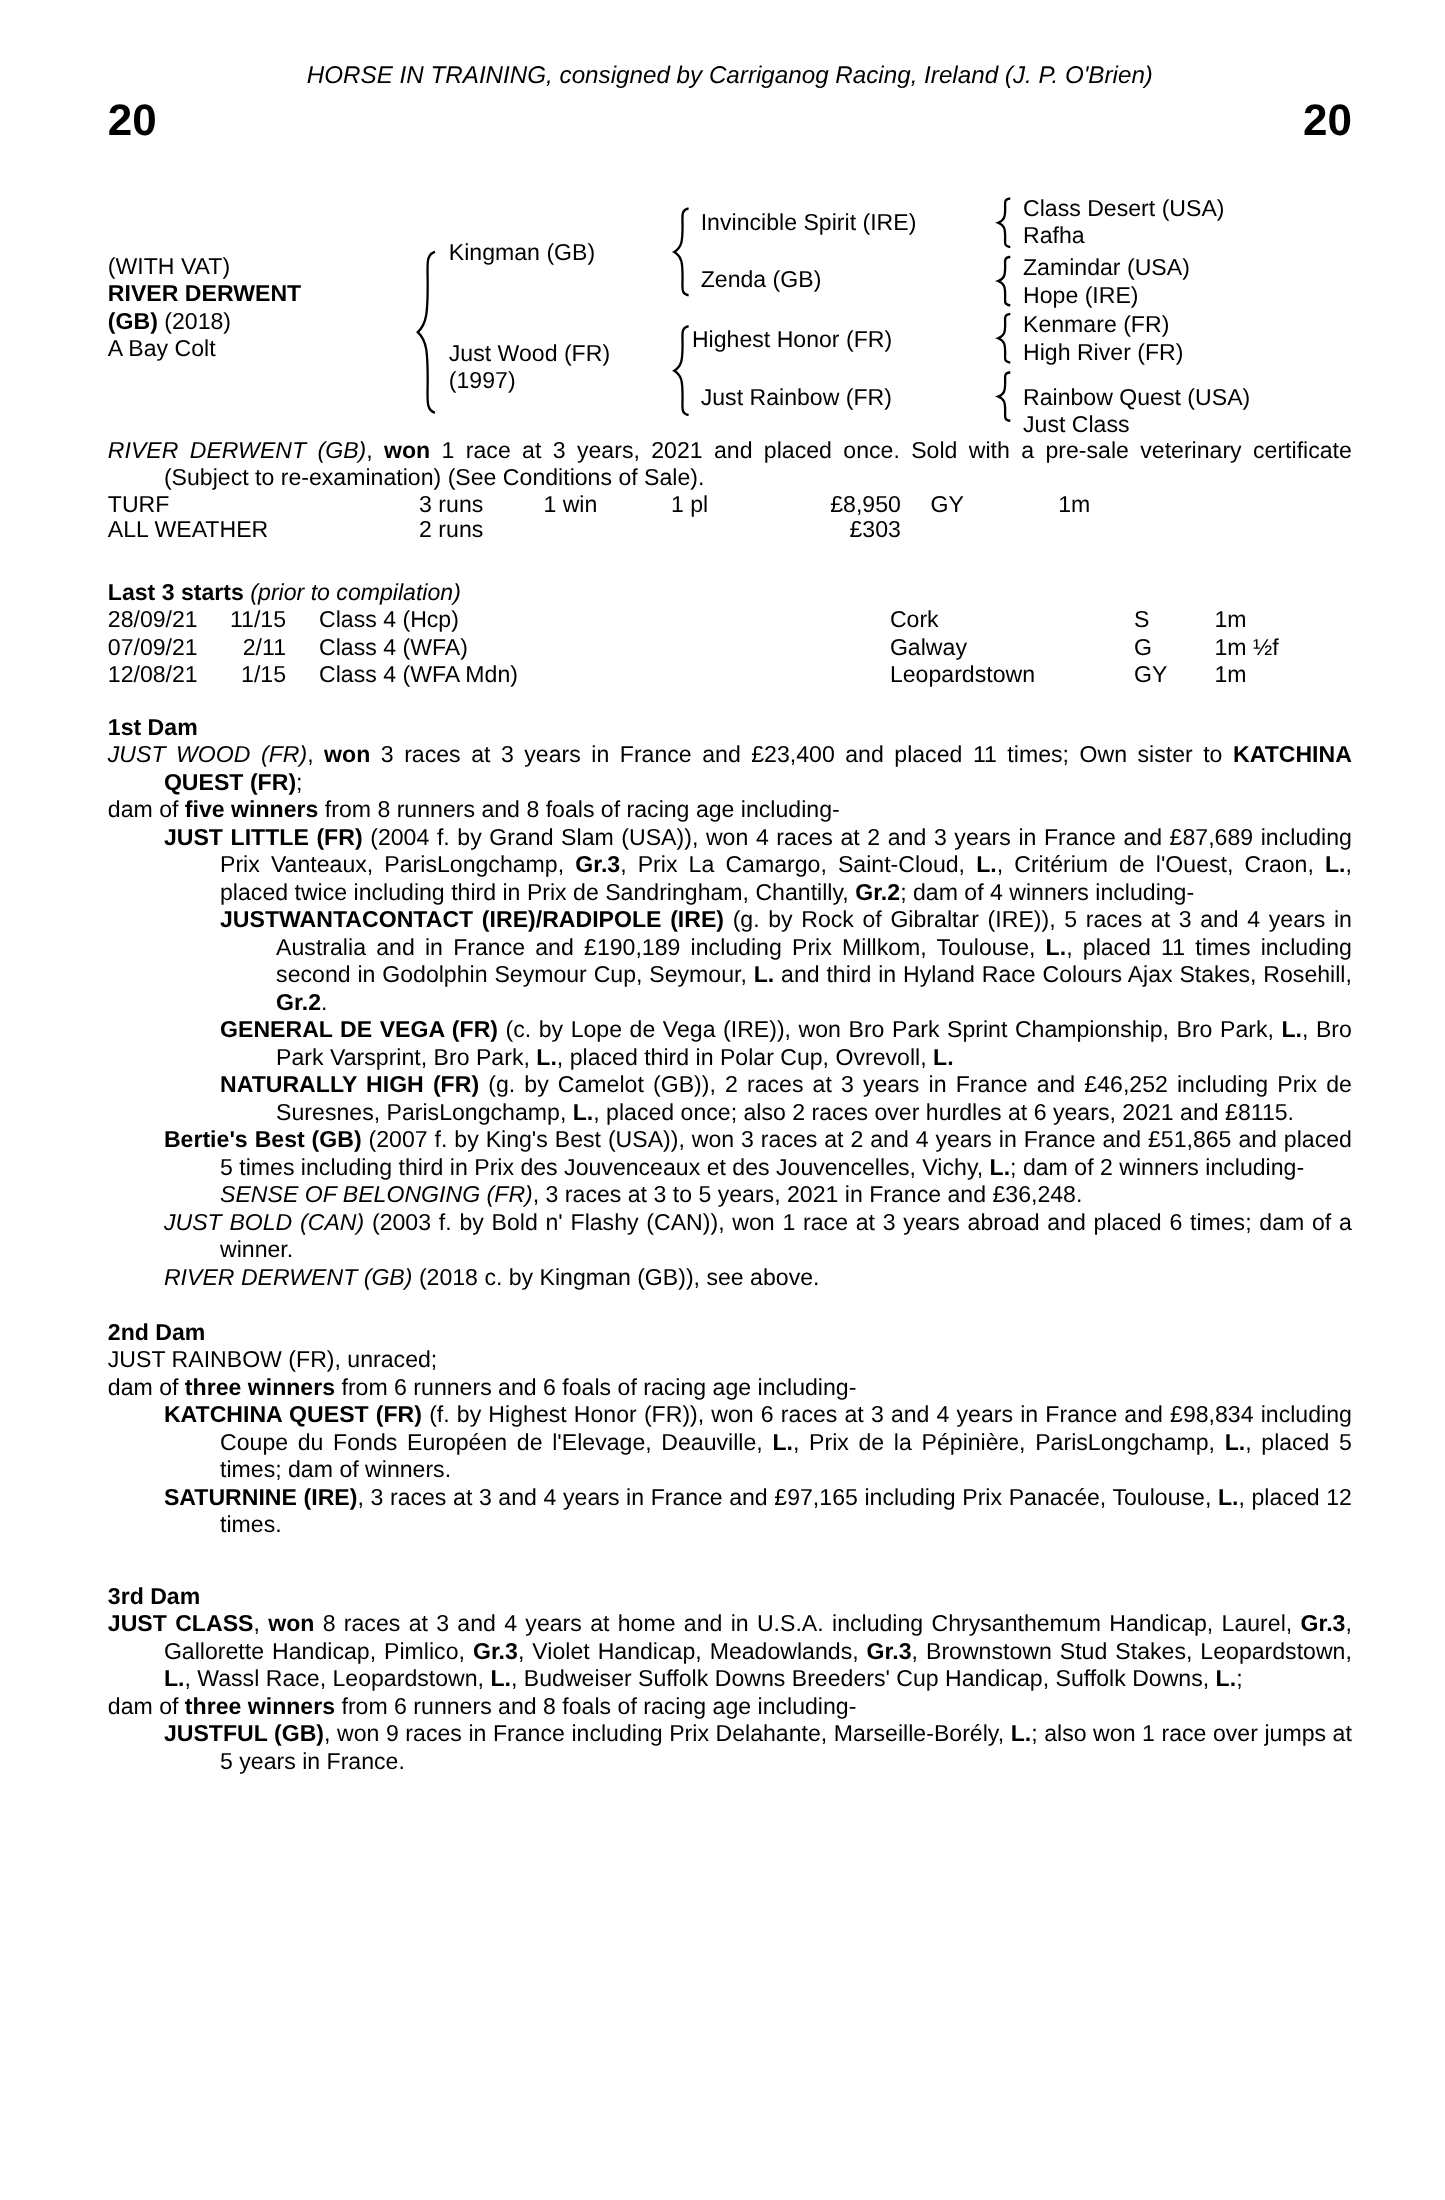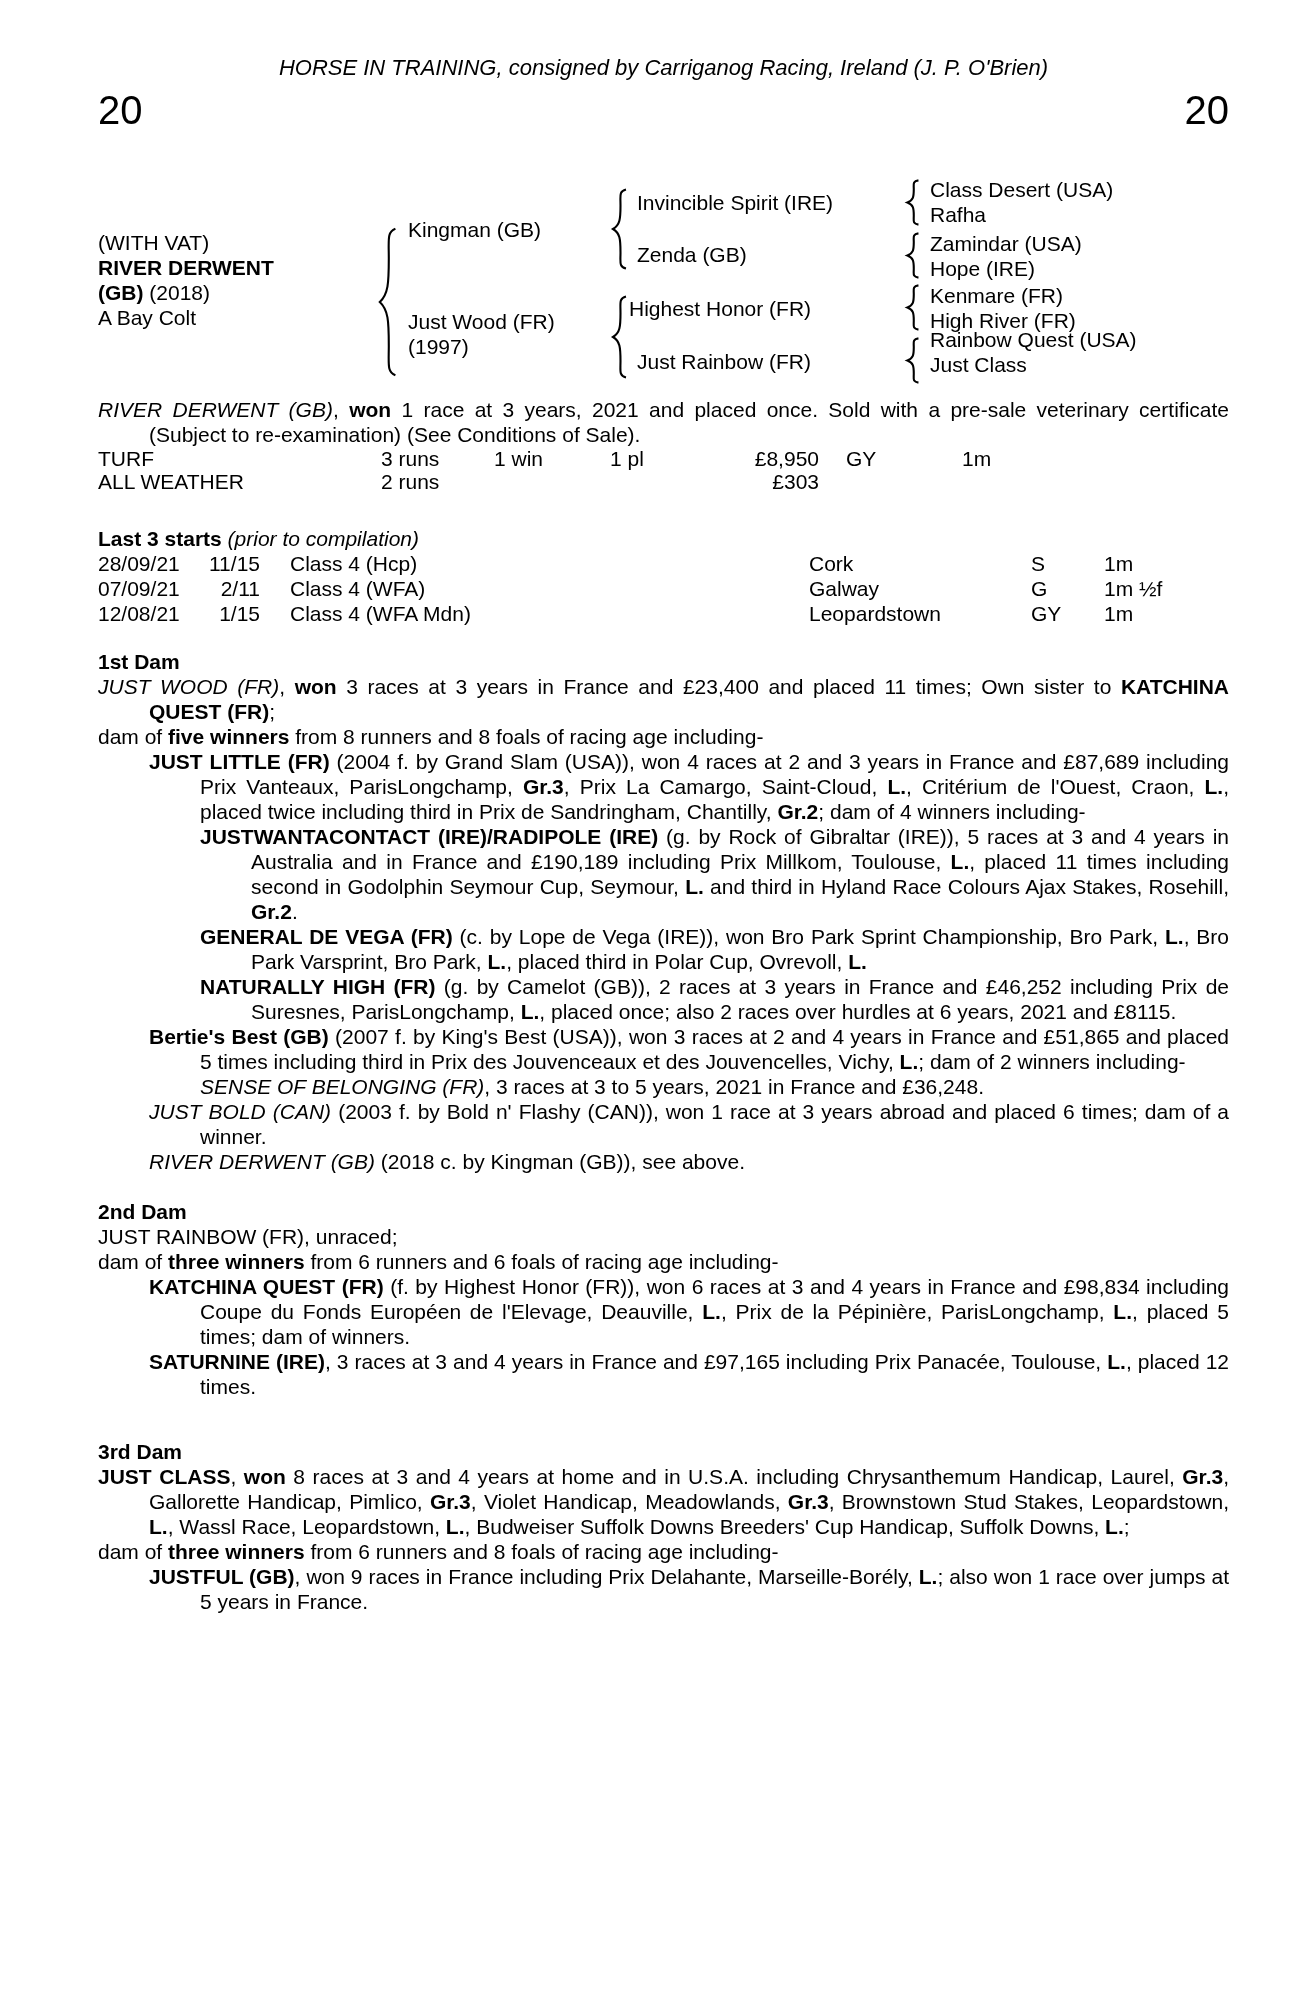--- a/index.html
+++ b/index.html
@@ -8,21 +8,21 @@
     width:1314px;height:2000px;
     background:#ffffff;color:#000000;
     font-family:"Liberation Sans",sans-serif;
     font-size:21px;line-height:25px;
     padding:55px 85px 0 98px;
     box-sizing:border-box;
     margin:0 auto;
   }
   .consignor{ text-align:center; font-style:italic; font-size:22px; line-height:25px; }
   .lot-row{ display:flex; justify-content:space-between; margin-top:8px; height:44px;
-            font-weight:normal; font-size:40px; line-height:44px; }
+            font-weight:bold; font-size:40px; line-height:44px; }
   
   .pedigree{ position:relative; height:232px; margin-top:33px; }
   .pedigree .abs{ position:absolute; white-space:nowrap; }
   .subject{ left:0; top:65px; }
   .subject .nm{ font-weight:bold; }
   .brace{ position:absolute; }
   .brace path{ stroke:#000; fill:none; stroke-width:2.1; }
   
   .headline{ margin-top:10px; text-align:center; font-weight:bold; font-size:22px; }
   .para{ text-align:justify; }
@@ -113,21 +113,21 @@
       <div>Rafha</div>
     </div>
     <div class="abs" style="left:832px;top:66px;">
       <div>Zamindar (USA)</div>
       <div>Hope (IRE)</div>
     </div>
     <div class="abs" style="left:832px;top:118px;">
       <div>Kenmare (FR)</div>
       <div>High River (FR)</div>
     </div>
-    <div class="abs" style="left:832px;top:162px;">
+    <div class="abs" style="left:832px;top:184px;">
       <div>Rainbow Quest (USA)</div>
       <div>Just Class</div>
     </div>
   </div>
 
 
   <div class="para p0"><span class="i">RIVER DERWENT (GB)</span><span>, </span><span class="b">won</span><span> 1 race at 3 years, 2021 and placed once. Sold with a pre-sale veterinary certificate (Subject to re-examination) (See Conditions of Sale).</span></div>
 
 
   <div class="stats-grid">

